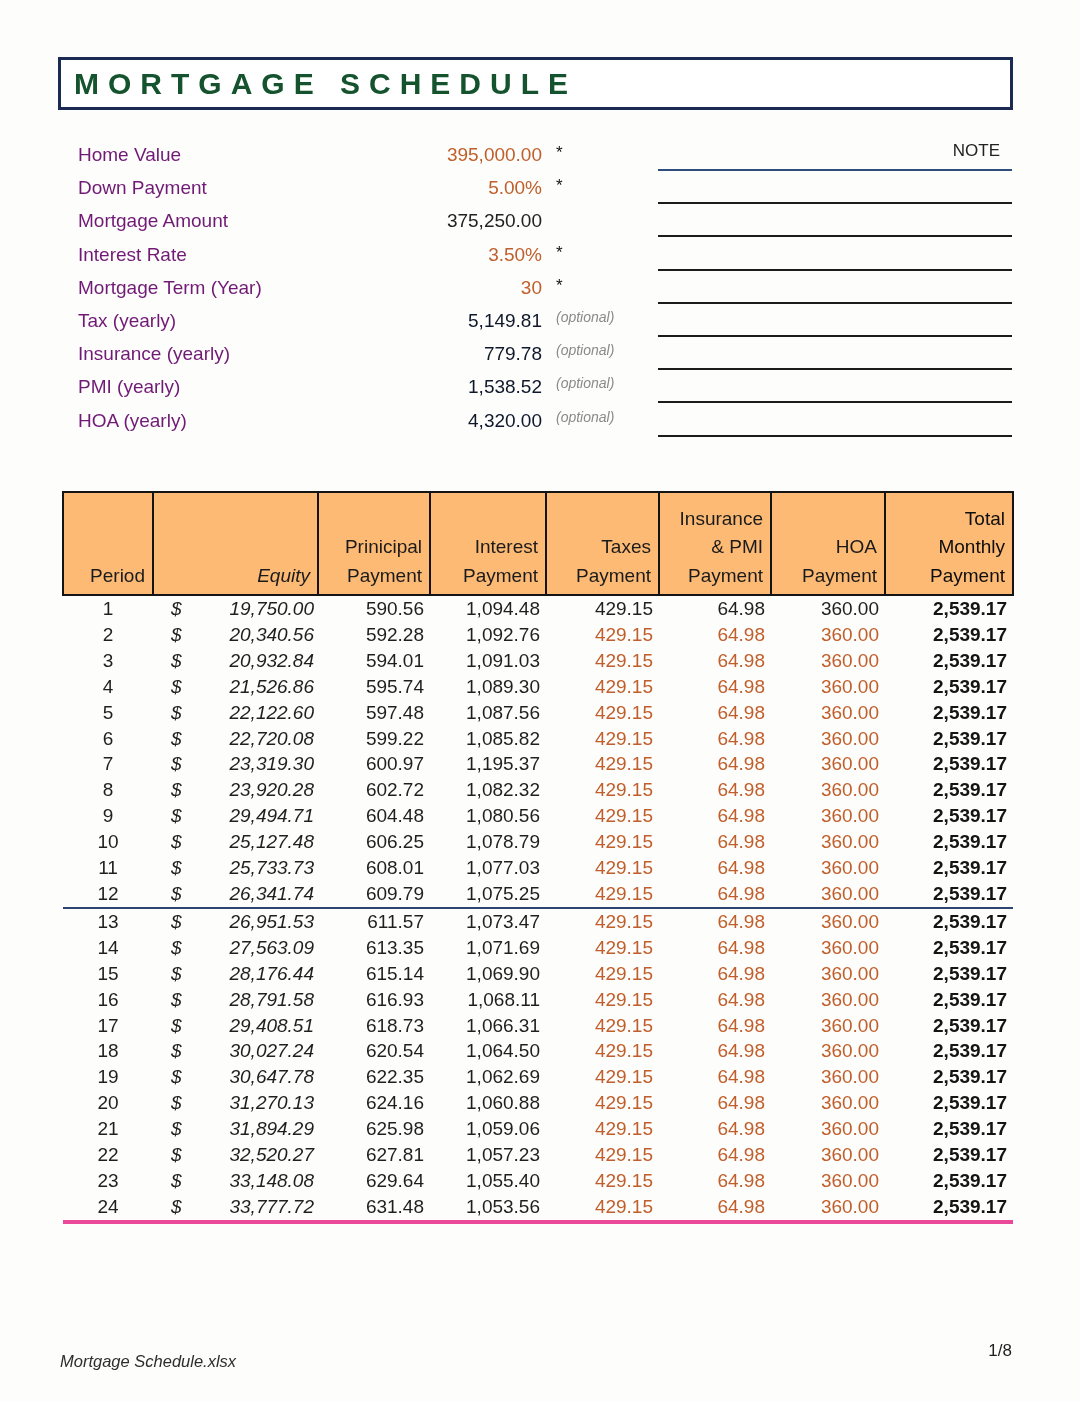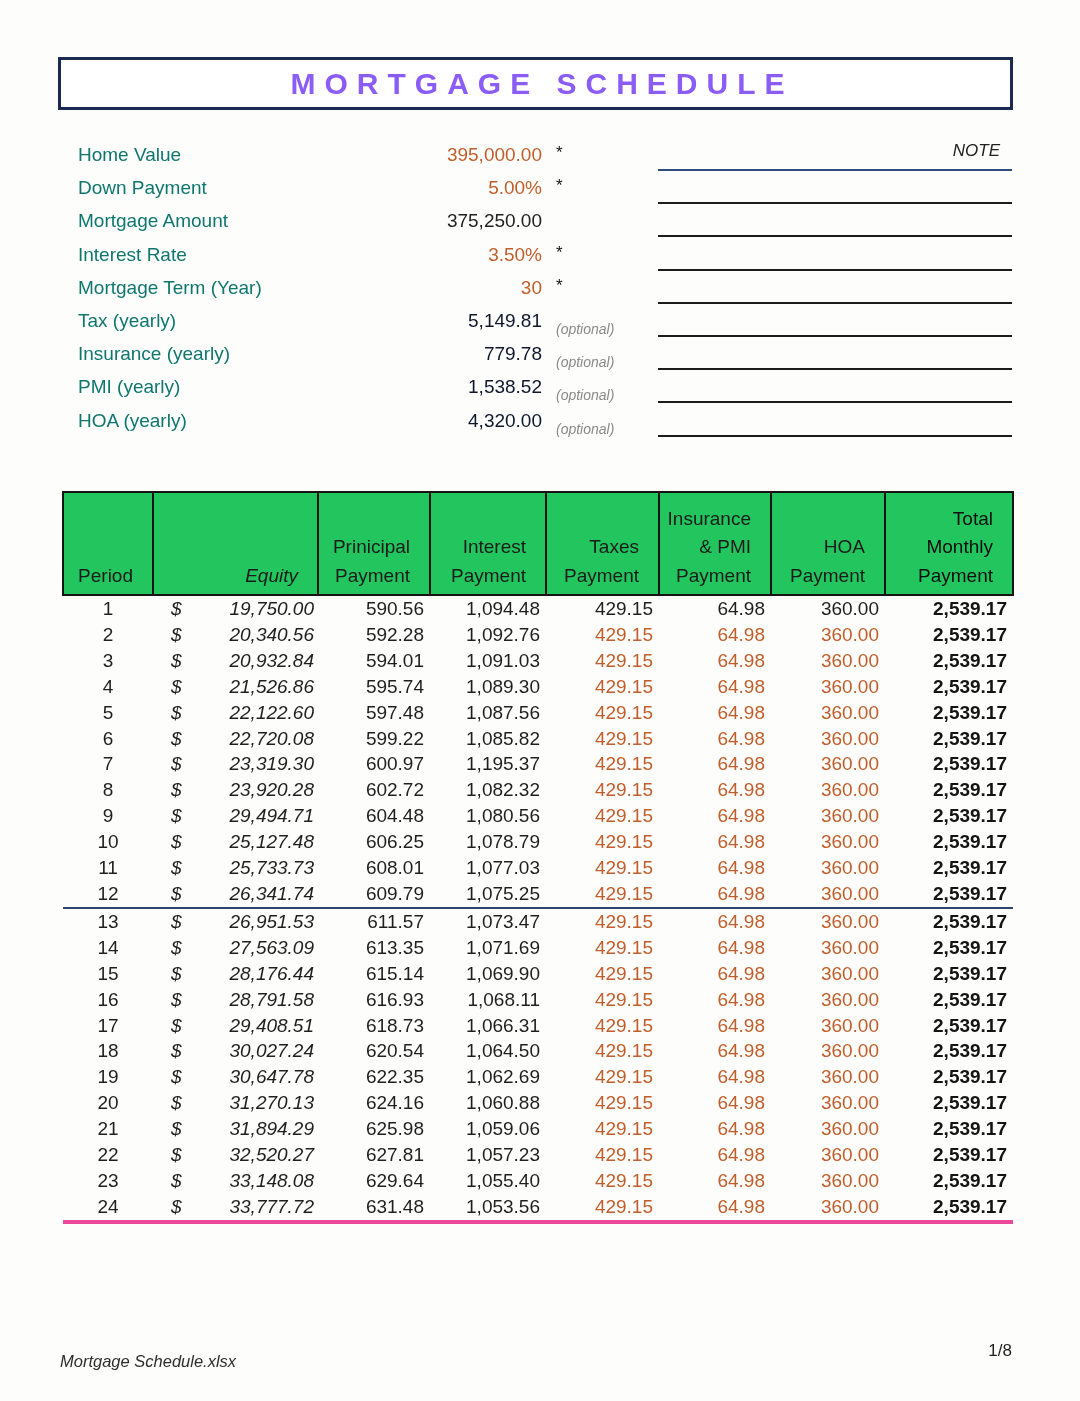--- a/index.html
+++ b/index.html
@@ -3,47 +3,47 @@
 <meta charset="utf-8">
 <style>
   html,body { margin:0; padding:0; background:#ffffff; }
   .page {
     position:relative; width:1080px; height:1401px; background:#fdfdfc;
     font-family:"Liberation Sans", sans-serif; color:#1f1f1f; overflow:hidden;
   }
 
   
   .title-box { position:absolute; left:58px; top:57px; width:949px; height:47px; border:3px solid #1b2a52; background:#fff; }
-  .title { display:block; font-size:30px; font-weight:bold; letter-spacing:9px; line-height:47px; padding-left:13px; color:#8b5cf6; white-space:nowrap;text-align:center; }
+  .title { display:block; font-size:30px; font-weight:bold; letter-spacing:9px; line-height:47px; padding-left:13px; color:#14532d; white-space:nowrap; }
 
   
   .params { position:absolute; left:78px; top:140px; width:620px; }
   .param-row { position:relative; height:33.2px; }
-  .param-label { position:absolute; left:0; top:4px; font-size:19px; color:#0f766e; white-space:nowrap; }
+  .param-label { position:absolute; left:0; top:4px; font-size:19px; color:#701a75; white-space:nowrap; }
   .param-value { position:absolute; left:0; top:4px; width:464px; text-align:right; font-size:19px; white-space:nowrap; }
   .tone-accent { color:#c05f2b; }
   .tone-accent-light { color:#0f172a; }
   .tone-plain { color:#222222; }
   .param-suffix { position:absolute; left:478px; white-space:nowrap; }
   .param-suffix.star { top:3px; font-size:17px; color:#111; }
-  .param-suffix.optional { top:15px; font-size:14px; font-style:italic; color:#8a8a8a; }
+  .param-suffix.optional { top:3px; font-size:14px; font-style:italic; color:#8a8a8a; }
 
   
-  .note-label { position:absolute; left:880px; top:141px; width:120px; text-align:right; font-style:italic; font-size:17px; color:#222; }
+  .note-label { position:absolute; left:880px; top:141px; width:120px; text-align:right; font-size:17px; color:#222; }
   .note-lines { position:absolute; left:658px; top:169px; width:354px; height:290px; }
   .note-line { position:absolute; left:0; width:354px; height:2px; background:#1c1c1c; }
   .note-line.blue { background:#2e4c7c; }
 
   
   table.schedule { position:absolute; left:62px; top:491px; width:950px; border-collapse:collapse; table-layout:fixed; }
   .schedule thead tr { height:103px; }
   .schedule th {
     border:2px solid #141414; vertical-align:bottom; font-weight:normal;
-    font-size:19px; line-height:1.5; padding:0 19px 4px 0; text-align:right; color:#1b1b1b;
-    background:#22c55e;
+    font-size:19px; line-height:1.5; padding:0 7px 4px 0; text-align:right; color:#1b1b1b;
+    background:#fdba74;
   }
   .schedule th.col-equity { font-style:italic; }
   .schedule th.col-total { font-weight:normal; color:#0e0e0e; }
   .schedule tbody tr { height:25.9px; }
   .schedule td { font-size:19px; line-height:25.9px; padding:0 6px 0 0; text-align:right; white-space:nowrap; color:#1f1f1f; }
   .schedule td.cell-period { text-align:center; padding:0; }
   .schedule td.cell-equity { font-style:italic; padding:0 4px 0 0; }
   .eq-wrap { display:flex; justify-content:space-between; padding-left:18px; }
   .schedule td.cell-total { font-weight:bold; color:#141414; padding-right:6px; }
   .schedule td.accent { color:#c05f2b; }

